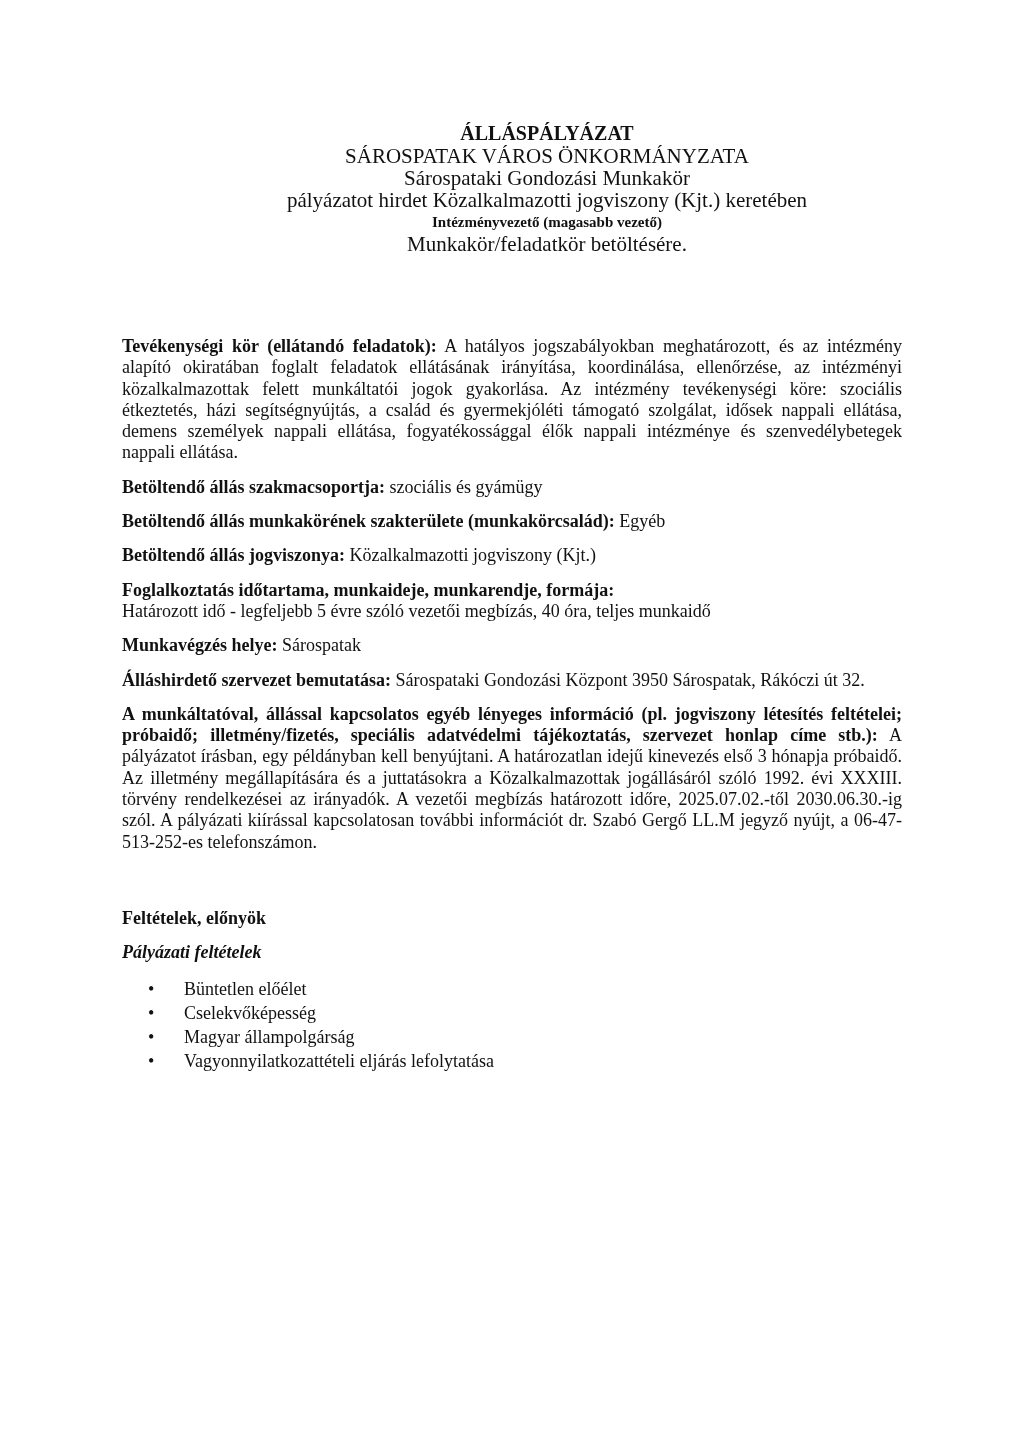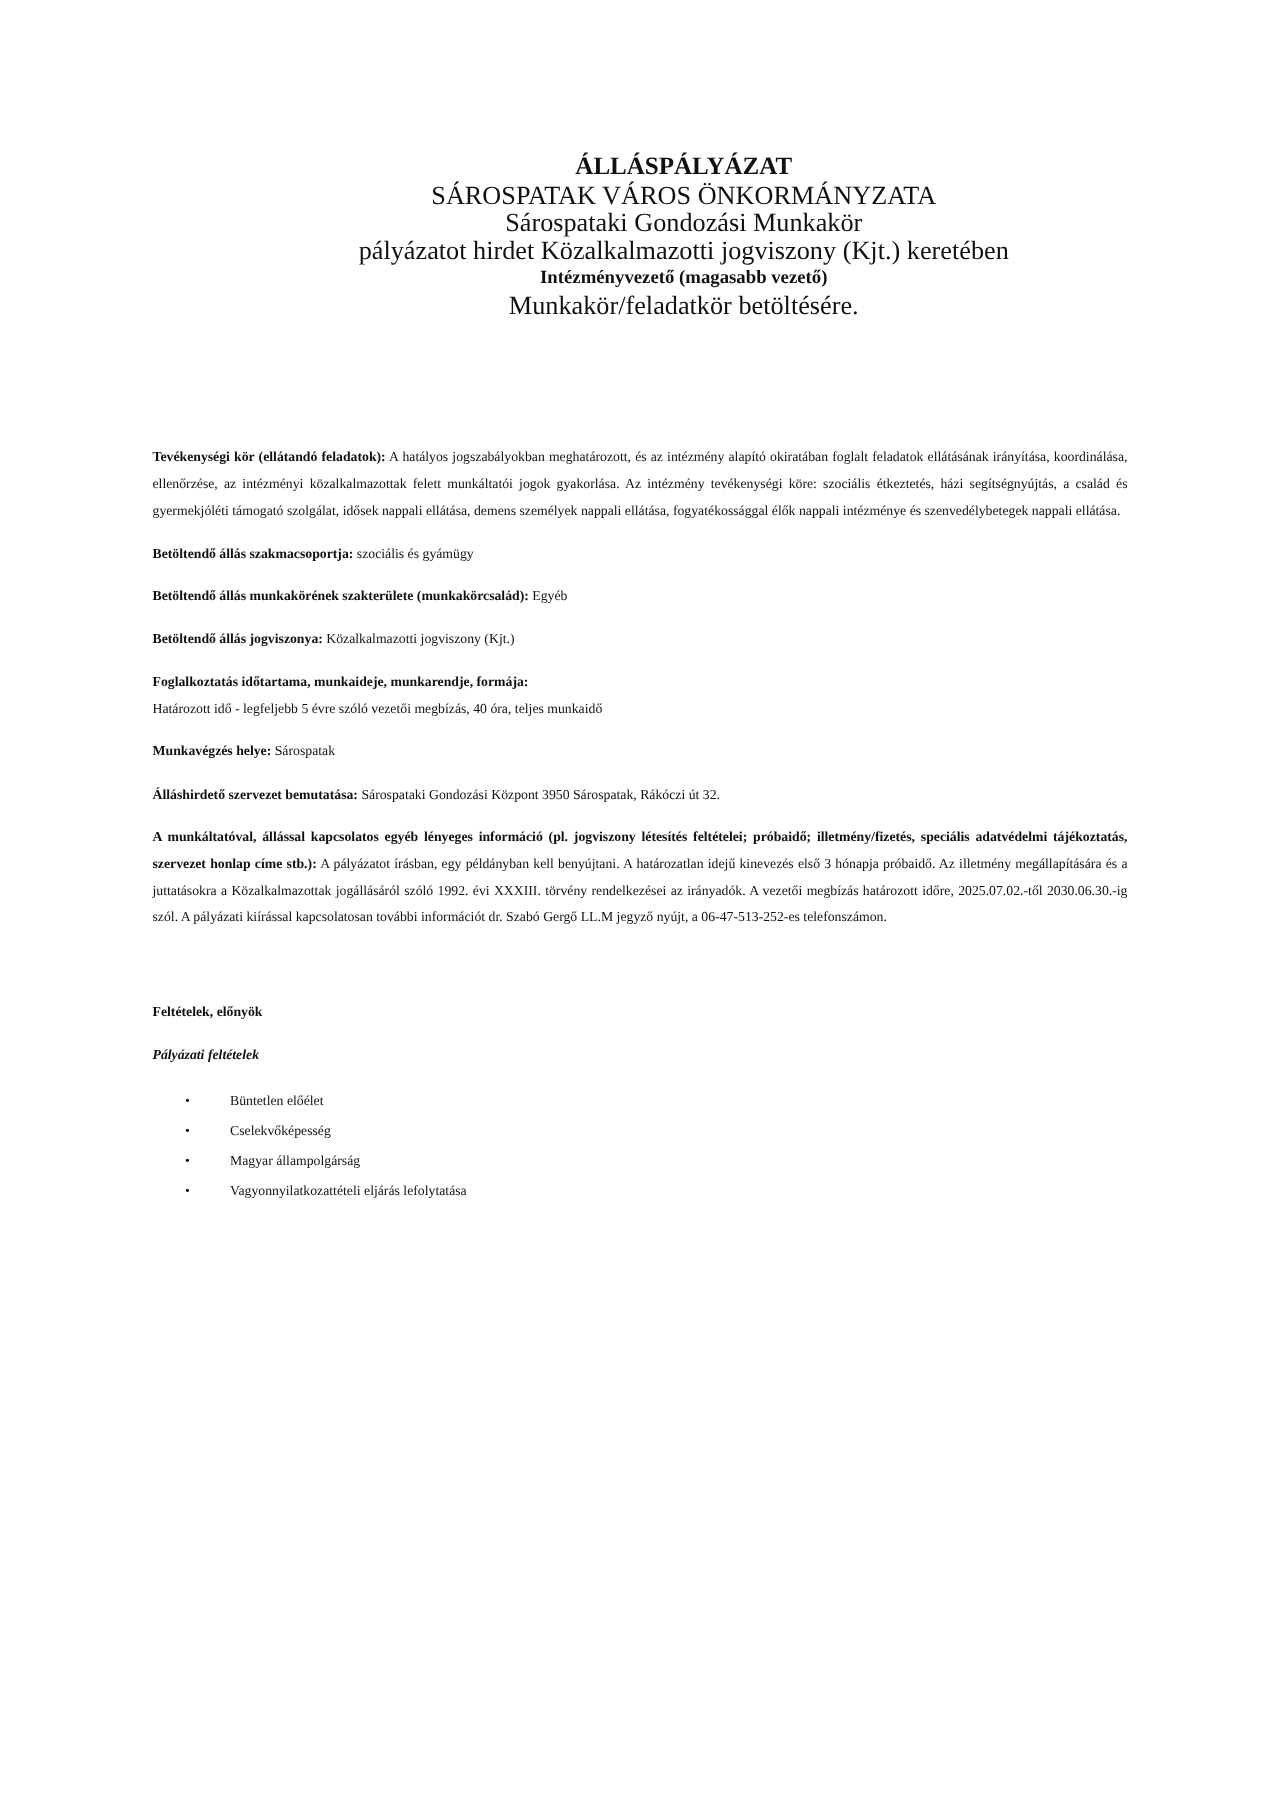--- a/index.html
+++ b/index.html
@@ -2,22 +2,22 @@
 <html><head>
 <meta charset="utf-8">
 <style>
   html, body { margin: 0; padding: 0; background: #ffffff; }
   body { width: 1024px; height: 1448px; position: relative; overflow: hidden;
          font-family: "Liberation Serif", "DejaVu Serif", serif; color: #111; }
   .header { position: absolute; left: 0; width: 1024px; top: 121px; text-align: center; margin-left: 35px; }
   .header div { font-size: 21px; line-height: 22px; }
   .header .title { font-size: 20px; font-weight: bold; line-height: 24px; }
   .header .position { font-size: 15px; font-weight: bold; line-height: 22px; }
-  .body { position: absolute; left: 122px; top: 356px; width: 780px;
-          font-size: 11px; line-height: 21.3px; }
+  .body { position: absolute; left: 122px; top: 336px; width: 780px;
+          font-size: 18px; line-height: 21.3px; }
   p { margin: 0 0 13px 0; text-align: justify; }
   p.nojust { text-align: left; }
   b { font-weight: bold; }
   .gap-large { height: 42px; }
   .italic-head { font-style: italic; font-weight: bold; text-align: center; }
   ul { margin: 0; padding: 0; list-style: none; }
   ul li { position: relative; padding-left: 62px; line-height: 24px; }
   ul li .bullet { position: absolute; left: 26px; top: 0; }
 </style>
 </head>

